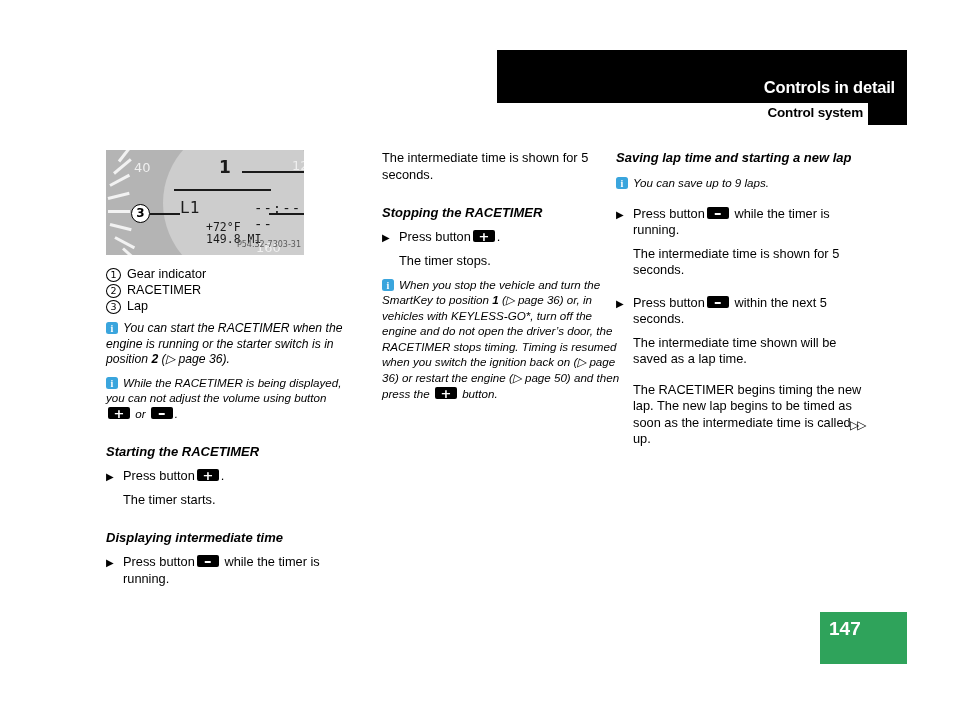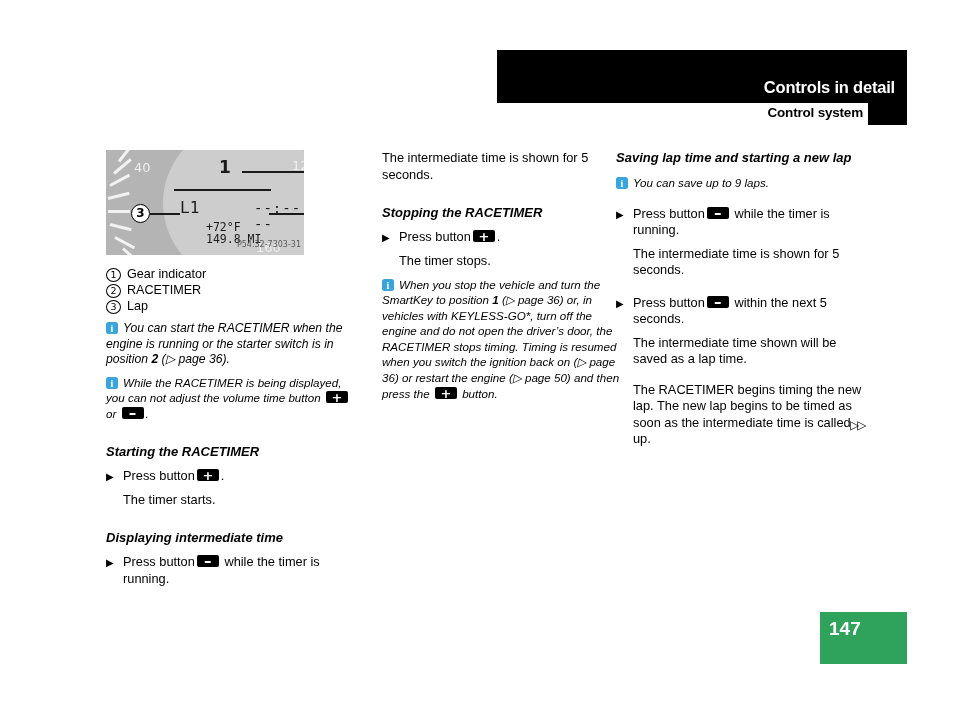--- a/index.html
+++ b/index.html
@@ -401,21 +401,21 @@
       <span class="legend-num">3</span>
       <span>Lap</span>
     </div>
   </div>
 
   <div class="note">
     <span class="info-icon"></span><span>You can start the RACETIMER when the engine is running or the starter switch is in position </span><b>2</b><span> (▷ page 36).</span>
   </div>
 
   <div class="note note-compact">
-    <span class="info-icon"></span><span>While the RACETIMER is being displayed, you can not adjust the volume time button </span><span class="btn-glyph btn-plus"></span><span> or </span><span class="btn-glyph btn-minus"></span><span>.</span>
+    <span class="info-icon"></span><span>While the RACETIMER is being displayed, you can not adjust the volume using button </span><span class="btn-glyph btn-plus"></span><span> or </span><span class="btn-glyph btn-minus"></span><span>.</span>
   </div>
 
   <div class="sec-heading">Starting the RACETIMER</div>
   <div class="step">
     <span class="step-bullet">▶</span>
     <span class="step-body"><span>Press button</span><span class="btn-glyph btn-plus"></span><span>.</span></span>
   </div>
   <div class="step-result">The timer starts.</div>
 
   <div class="sec-heading">Displaying intermediate time</div>

